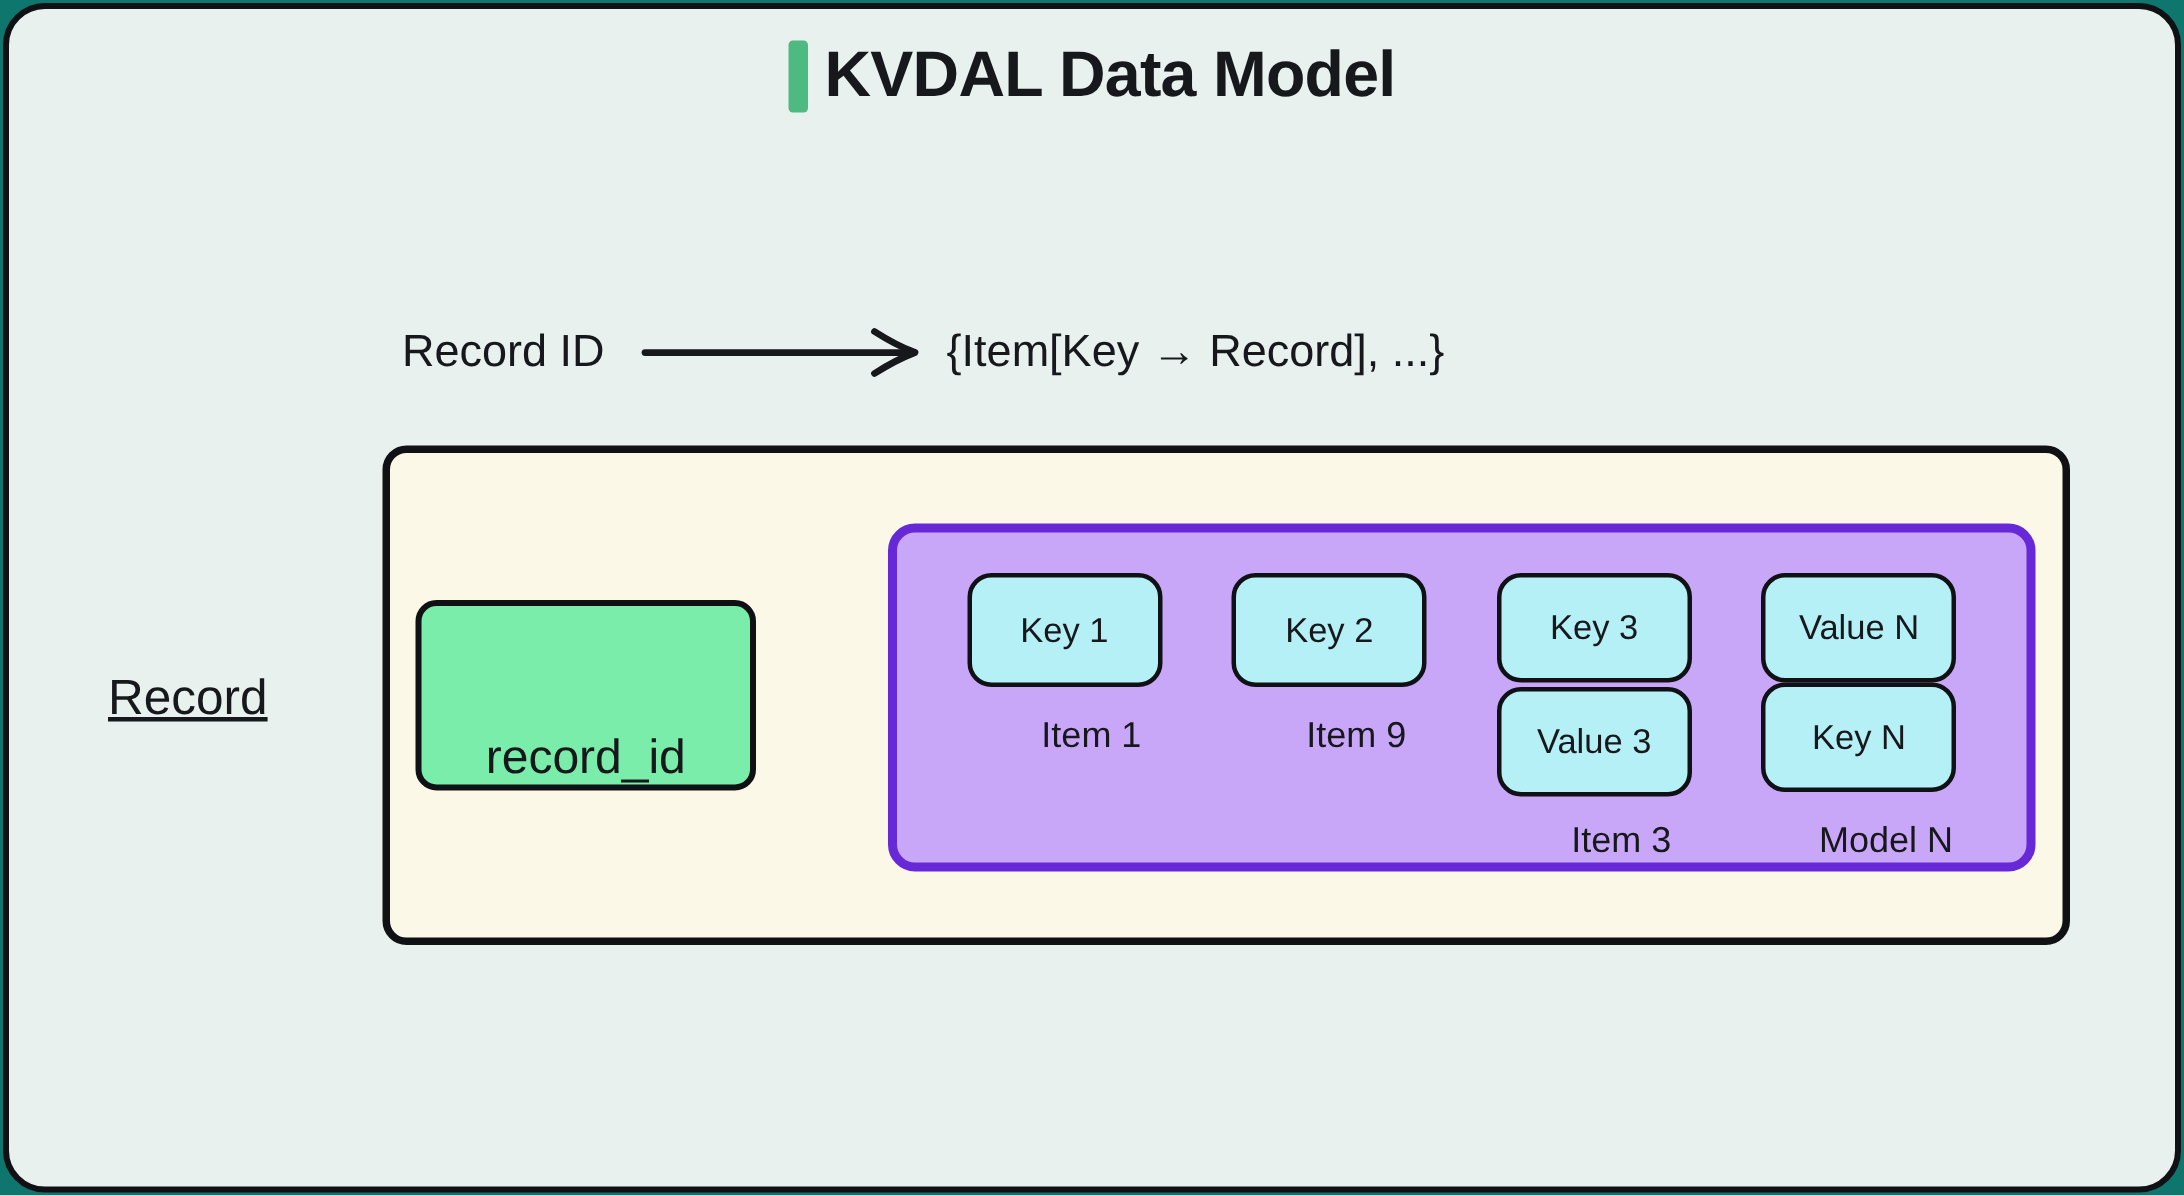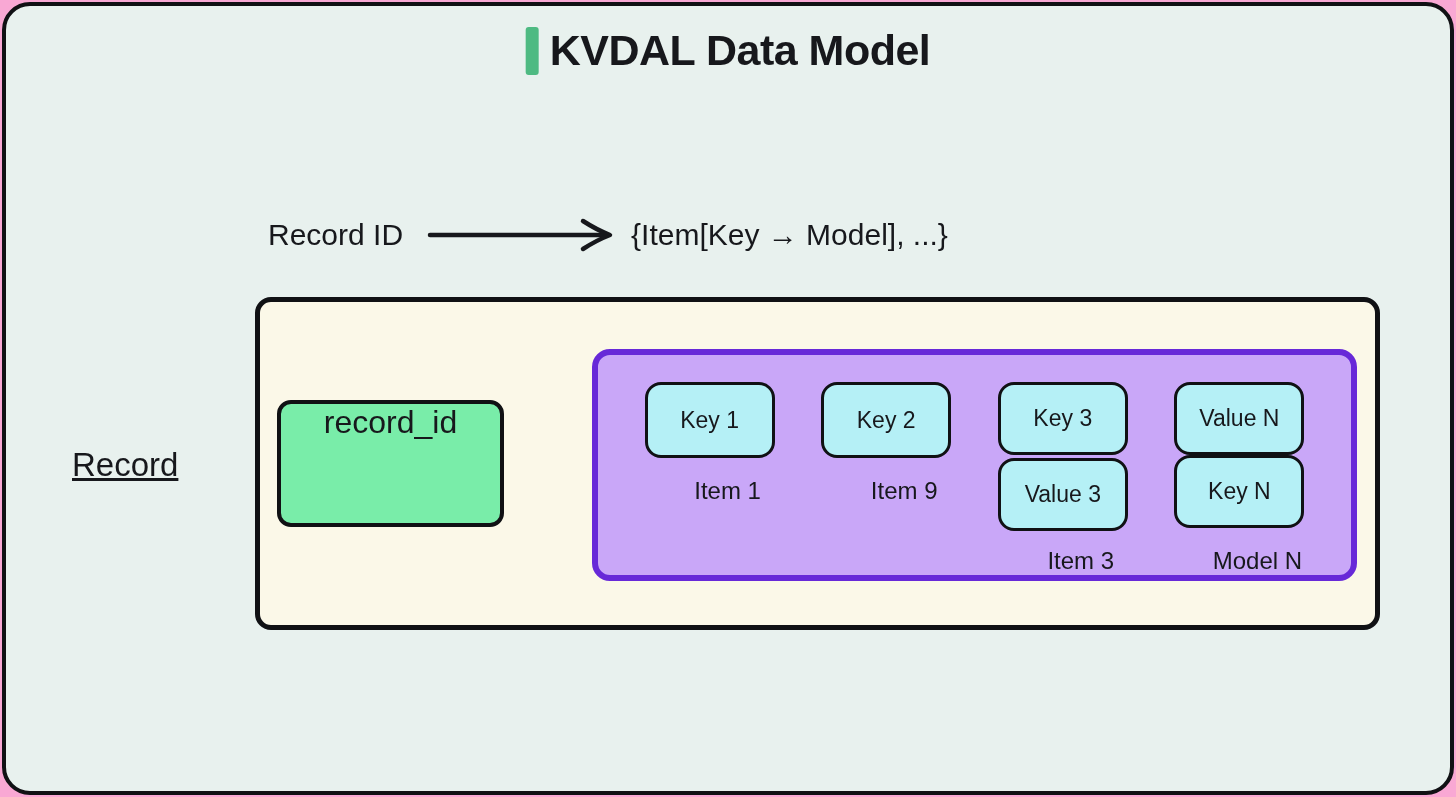--- a/index.html
+++ b/index.html
@@ -5,21 +5,21 @@
   html, body {
     margin: 0;
     padding: 0;
     background: #ffffff;
     font-family: "Liberation Sans", "DejaVu Sans", sans-serif;
   }
   .stage {
     position: relative;
     width: 1456px;
     height: 797px;
-    background: #f9a8d4;
+    background: #0f766e;
     overflow: hidden;
   }
   .card {
     position: absolute;
     inset: 2px;
     background: var(--canvas-bg, #e8f1ee);
     border: 4px solid var(--card-border, #101114);
     border-radius: 28px;
     box-sizing: border-box;
   }
@@ -87,21 +87,21 @@
     position: absolute;
     left: 17px;
     top: 98px;
     width: 227px;
     height: 127px;
     background: var(--id-bg, #79eda9);
     border: 4px solid var(--record-border, #101114);
     border-radius: 14px;
     box-sizing: border-box;
     display: flex;
-    align-items: flex-start;
+    align-items: flex-end;
     justify-content: center;
     font-size: 32px;
     color: var(--text, #17181c);
   }
   .items-box {
     position: absolute;
     left: 332px;
     top: 47px;
     width: 765px;
     height: 232px;
@@ -152,21 +152,21 @@
     <span class="title-bar"></span>
     <h1 class="title">KVDAL Data Model</h1>
   </header>
 
   <div class="mapping-row">
     <span class="mapping-source">Record ID</span>
     <svg class="arrow-svg" width="188" height="36" viewBox="0 0 188 36" aria-hidden="true">
       <line x1="3" y1="18" x2="176" y2="18" stroke="#17181c" stroke-width="4.5" stroke-linecap="round"></line>
       <path d="M156 4 Q170 13 183 18 Q170 23 156 32" fill="none" stroke="#17181c" stroke-width="4.5" stroke-linecap="round" stroke-linejoin="round"></path>
     </svg>
-    <span class="mapping-target">{Item[Key → Model], ...}</span>
+    <span class="mapping-target">{Item[Key → Record], ...}</span>
   </div>
 
   <span class="record-label">Record</span>
 
   <div class="record-box">
     <div class="id-box">
       <span>record_id</span>
     </div>
 
     <div class="items-box">

